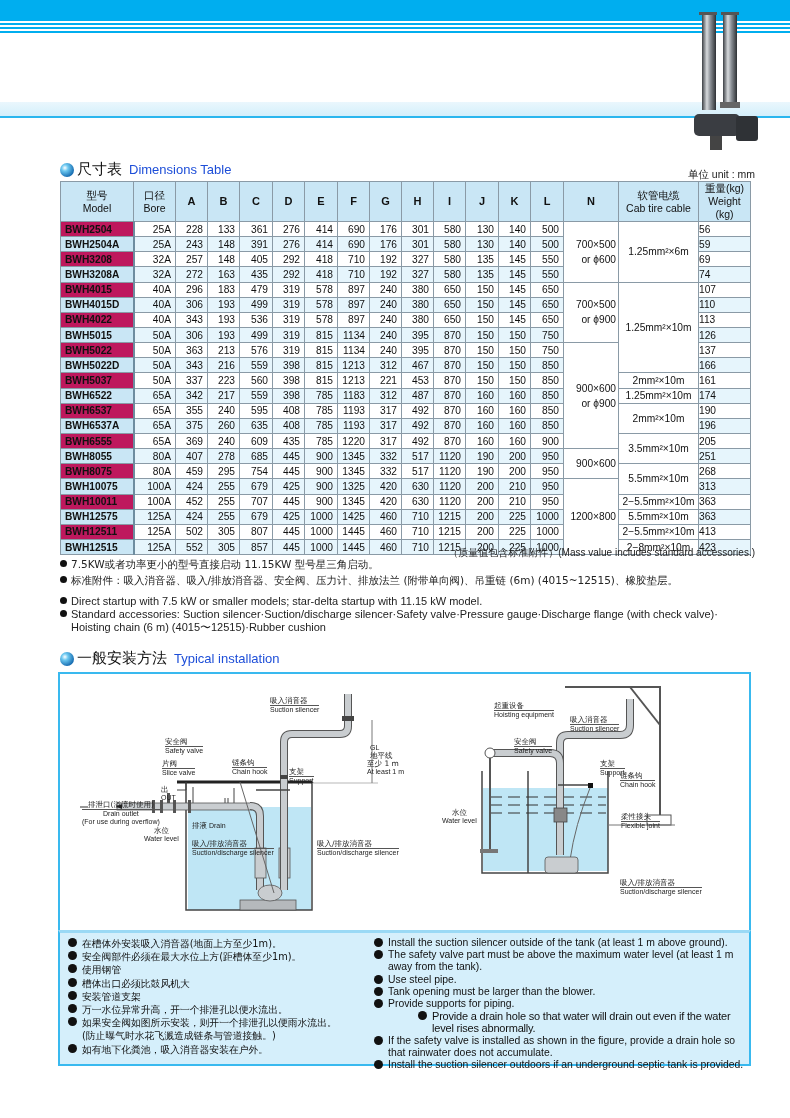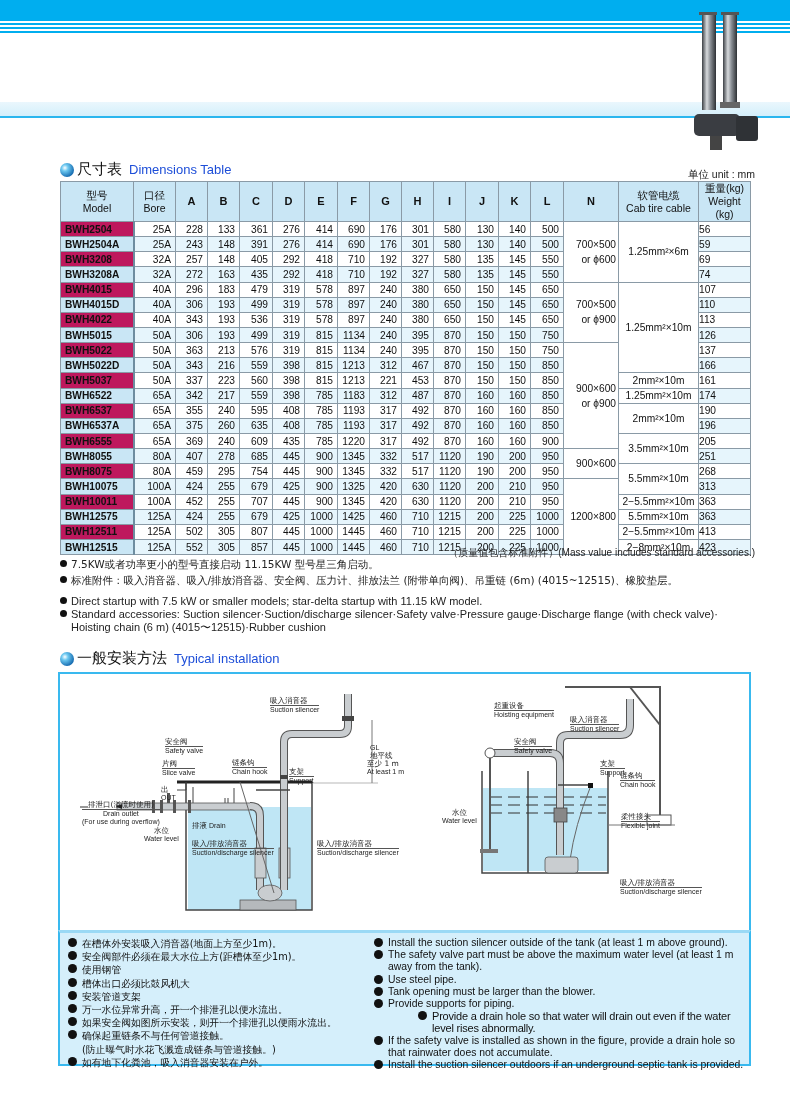--- a/index.html
+++ b/index.html
@@ -664,24 +664,20 @@
         <span>安装管道支架</span>
       </div>
       <div class="item">
         <span class="bullet"></span>
         <span>万一水位异常升高，开一个排泄孔以便水流出。</span>
       </div>
       <div class="item">
         <span class="bullet"></span>
         <span>如果安全阀如图所示安装，则开一个排泄孔以便雨水流出。</span>
       </div>
-      <div class="item">
-        <span class="bullet"></span>
-        <span>确保起重链条不与任何管道接触。</span>
-      </div>
       <div class="item cont">
         <span>(防止曝气时水花飞溅造成链条与管道接触。)</span>
       </div>
       <div class="item">
         <span class="bullet"></span>
         <span>如有地下化粪池，吸入消音器安装在户外。</span>
       </div>
     </div>
   <div class="col en" id="notes-en">
       <div class="item">

